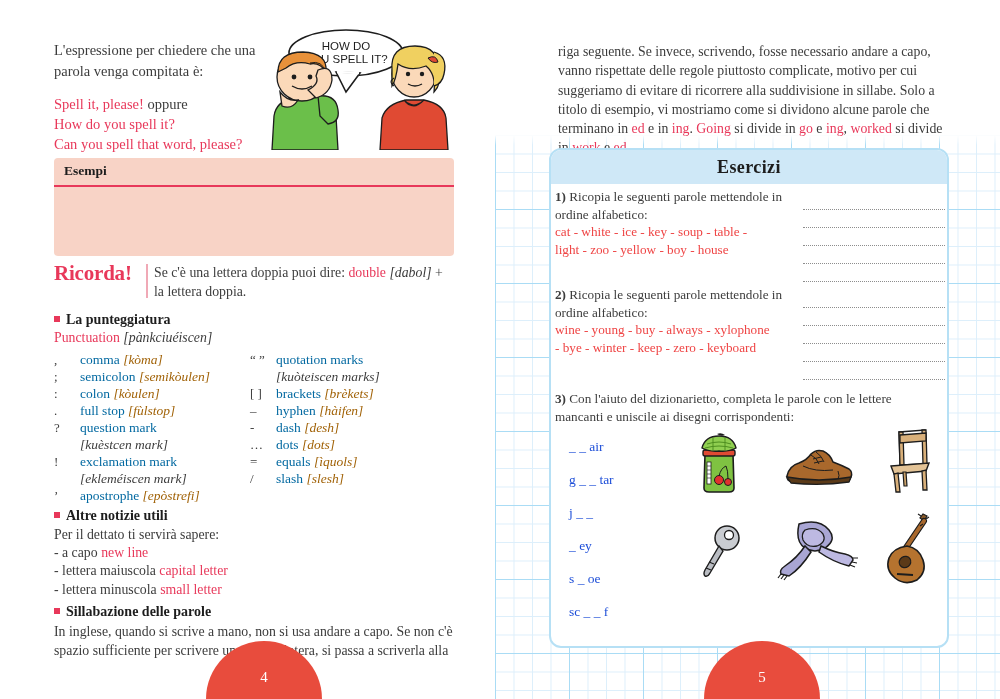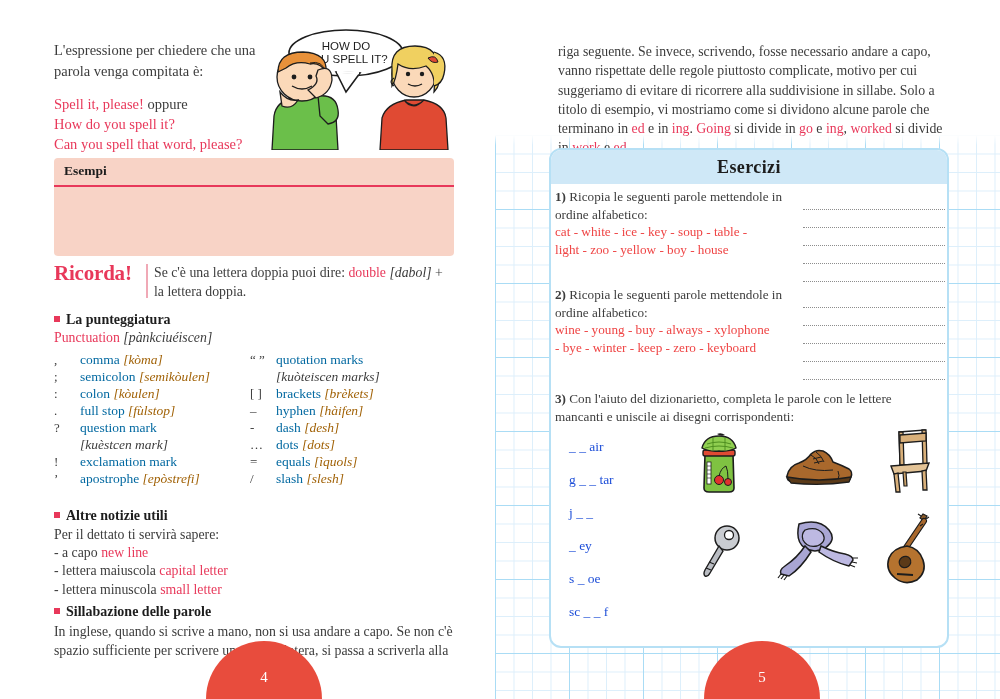--- a/index.html
+++ b/index.html
@@ -284,20 +284,21 @@
         </div>
       <div class="p-row">
           <span class="p-sym">?</span>
           <span class="p-word">question mark</span>
         </div>
       <div class="p-cont">[kuèstcen mark]</div>
       <div class="p-row">
           <span class="p-sym">!</span>
           <span class="p-word">exclamation mark</span>
         </div>
+      <div class="p-cont">[ekleméiscen mark]</div>
       <div class="p-row">
           <span class="p-sym">’</span>
           <span><span class="p-word">apostrophe</span> <span class="p-phon">[epòstrefi]</span></span>
         </div>
     </div>
 
     <div class="punct-col" id="punct-right">
       <div class="p-row">
           <span class="p-sym">“ ”</span>
           <span class="p-word">quotation marks</span>

